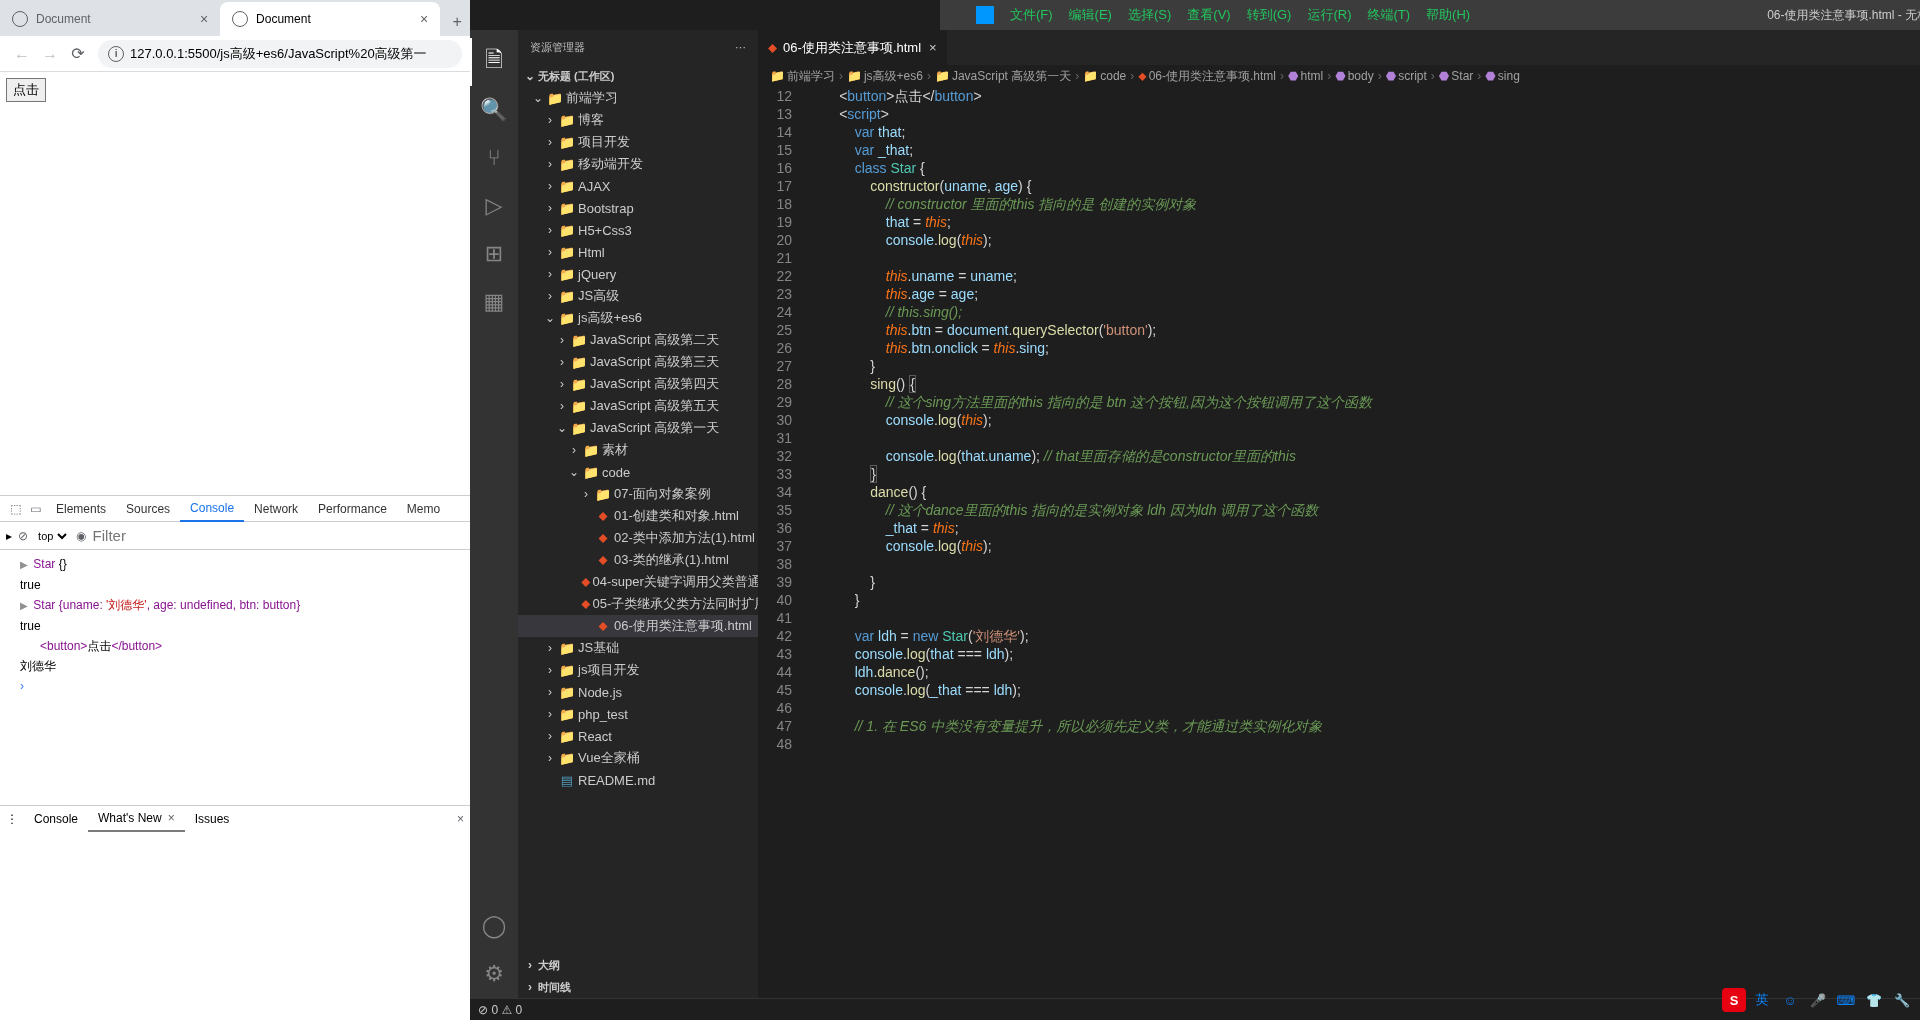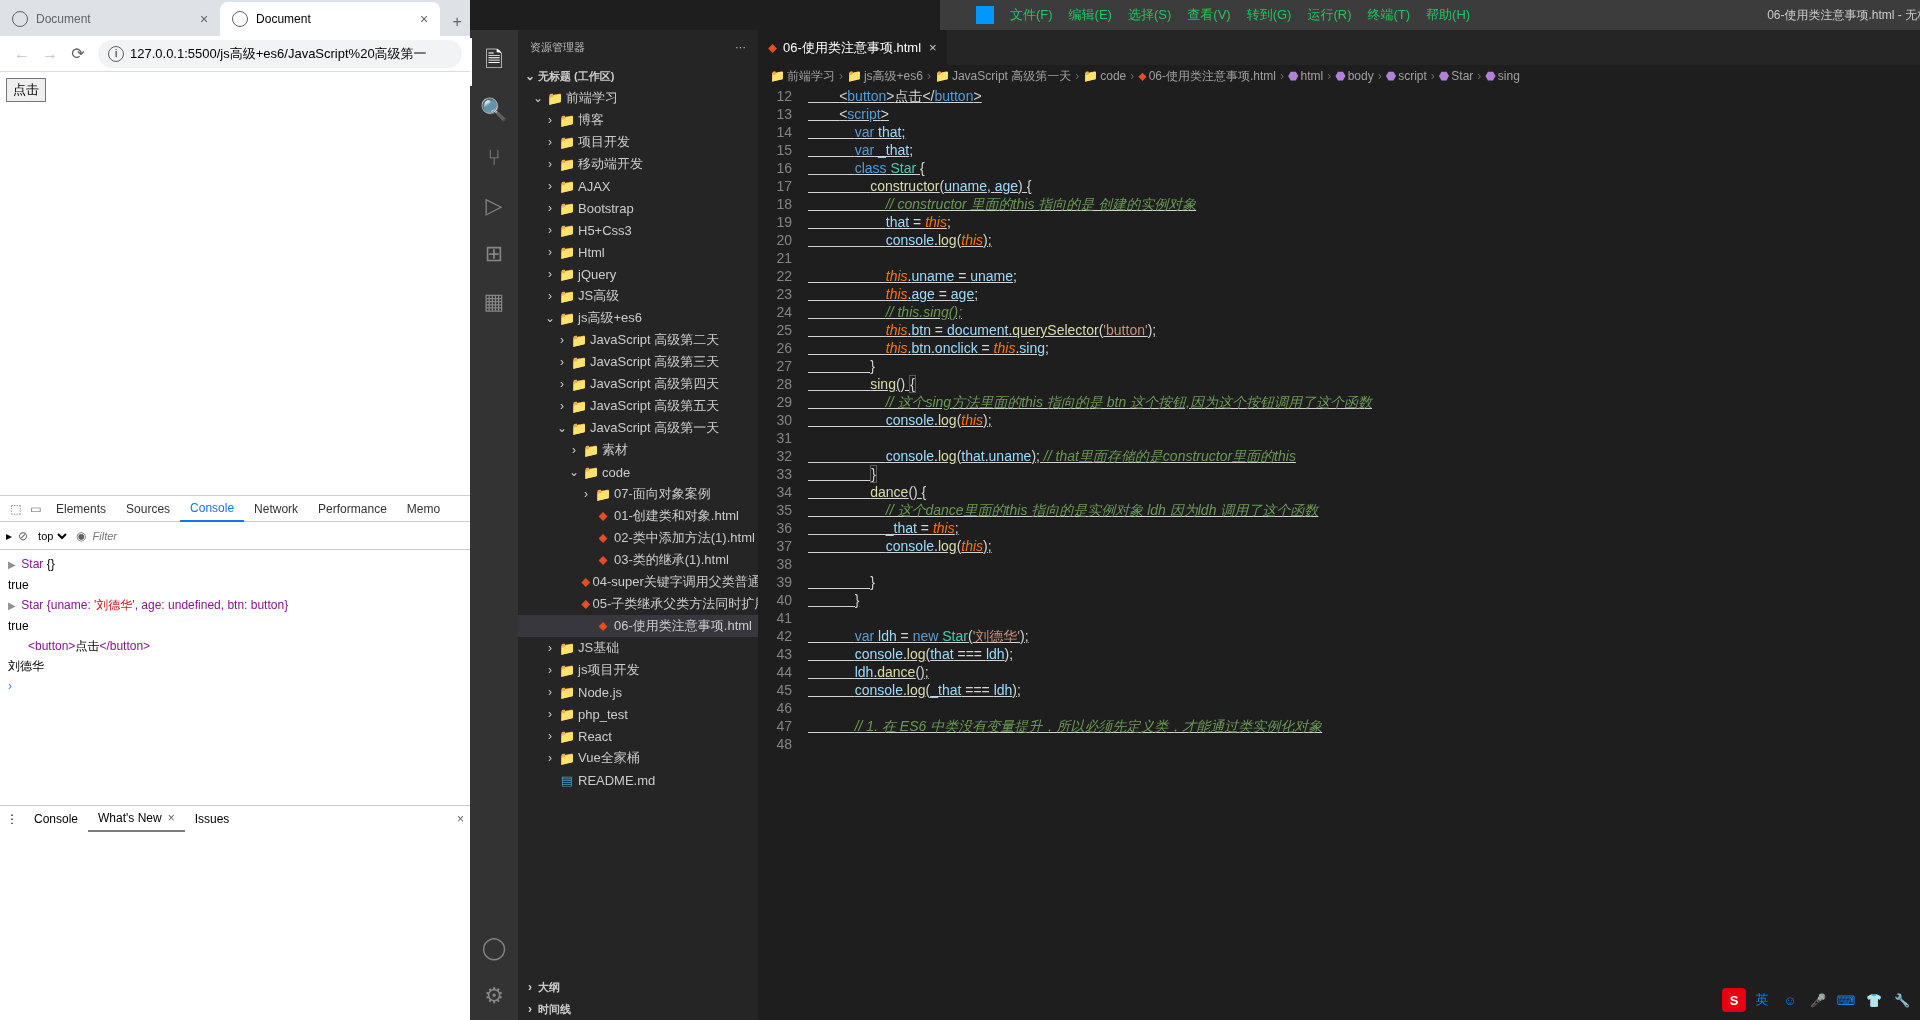--- a/index.html
+++ b/index.html
@@ -19,24 +19,24 @@
 .addrbox .info{width:16px;height:16px;border:1.5px solid #5f6368;border-radius:50%;display:flex;align-items:center;justify-content:center;font-size:10px;margin-right:6px;}
 .page{flex:1;padding:6px;overflow:hidden;}
 .page button{padding:2px 6px;font-size:13px;border:1px solid #767676;background:#efefef;}
 .devtools{position:absolute;left:0;top:495px;width:470px;height:310px;background:#fff;border-top:1px solid #cacdd1;display:flex;flex-direction:column;font-size:12px;}
 .dt-tabs{height:26px;display:flex;align-items:center;border-bottom:1px solid #cacdd1;padding:0 6px;}
 .dt-tab{padding:0 10px;height:26px;display:flex;align-items:center;color:#333;}
 .dt-tab.active{color:#1a73e8;border-bottom:2px solid #1a73e8;}
 .dt-icon{width:20px;text-align:center;color:#5f6368;}
 .dt-filter{height:28px;display:flex;align-items:center;border-bottom:1px solid #cacdd1;padding:0 6px;gap:6px;}
 .dt-filter select{font-size:11px;border:none;background:transparent;}
-.dt-filter input{flex:1;border:none;font-size:11px;outline:none;font-style:italic;}
+.dt-filter input{flex:1;border:none;font-size:15px;outline:none;}
 .dt-filter .eye,.dt-filter .clr{color:#5f6368;}
 .console-body{flex:1;padding:4px 8px;font-family:Consolas,monospace;font-size:12px;line-height:20px;overflow:hidden;}
-.cl{white-space:pre;}
+.cl{white-space:pre;margin-left:12px;}
 .arrow{color:#919191;font-size:10px;display:inline-block;width:10px;}
 .obj{color:#881391;}
 .str{color:#c41a16;}
 .tag{color:#881391;}
 .bool{color:#000000;}
 .prompt{color:#367cf1;}
 .dt-bottom{position:absolute;left:0;top:805px;width:470px;height:26px;border-top:1px solid #cacdd1;display:flex;align-items:center;font-size:12px;padding:0 6px;}
 .dt-btab{padding:0 10px;height:26px;display:flex;align-items:center;}
 .dt-btab.active{border-bottom:2px solid #7c7c7c;}
 .dt-btab .close{margin-left:6px;color:#5f6368;}
@@ -69,21 +69,21 @@
 .ed-tab{height:35px;display:flex;align-items:center;padding:0 10px;background:#1e1e1e;color:#ffffff;font-size:13px;}
 .ed-tab .ico{color:#e44d26;margin-right:6px;}
 .ed-tab .cls{margin-left:8px;color:#ccc;}
 .breadcrumb{height:22px;display:flex;align-items:center;padding:0 12px;font-size:12px;color:#a0a0a0;gap:2px;overflow:hidden;white-space:nowrap;}
 .bc-sep{color:#666;margin:0 2px;}
 .bc-ico{color:#dcb67a;}
 .bc-html{color:#e44d26;}
 .bc-sym{color:#b180d7;}
 .code{flex:1;display:flex;font-family:Consolas,"Courier New",monospace;font-size:14px;line-height:18px;overflow:hidden;}
 .gutter{width:50px;text-align:right;padding-right:16px;color:#858585;user-select:none;}
-.codetext{flex:1;white-space:pre;color:#d4d4d4;text-decoration:underline;}
+.codetext{flex:1;white-space:pre;color:#d4d4d4;}
 .c-kw{color:#569cd6;}
 .c-fn{color:#dcdcaa;}
 .c-prm{color:#9cdcfe;}
 .c-this{color:#f97316;font-style:italic;}
 .c-str{color:#ce9178;}
 .c-cmt{color:#6a9955;font-style:italic;}
 .c-pun{color:#d4d4d4;}
 .c-prop{color:#9cdcfe;}
 .c-typ{color:#4ec9b0;}
 .c-tag{color:#569cd6;}
@@ -481,20 +481,23 @@
             <span class="c-kw">var</span> <span class="c-prop">ldh</span> = <span class="c-kw">new</span> <span class="c-typ">Star</span>(<span class="c-str">'刘德华'</span>);
             <span class="c-prop">console</span>.<span class="c-fn">log</span>(<span class="c-prop">that</span> === <span class="c-prop">ldh</span>);
             <span class="c-prop">ldh</span>.<span class="c-fn">dance</span>();
             <span class="c-prop">console</span>.<span class="c-fn">log</span>(<span class="c-prop">_that</span> === <span class="c-prop">ldh</span>);
 
             <span class="c-cmt">// 1. 在 ES6 中类没有变量提升，所以必须先定义类，才能通过类实例化对象</span>
 </div>
       </div>
     </div>
   </div>
+  <div class="vs-status">
+    <span>⊘ 0 ⚠ 0</span>
+  </div>
 </div>
 
 <div class="ime">
   <div class="ime-ico ime-s">S</div>
   <div class="ime-ico ime-b">英</div>
   <div class="ime-ico ime-b">☺</div>
   <div class="ime-ico ime-b">🎤</div>
   <div class="ime-ico ime-b">⌨</div>
   <div class="ime-ico ime-b">👕</div>
   <div class="ime-ico ime-b">🔧</div>

